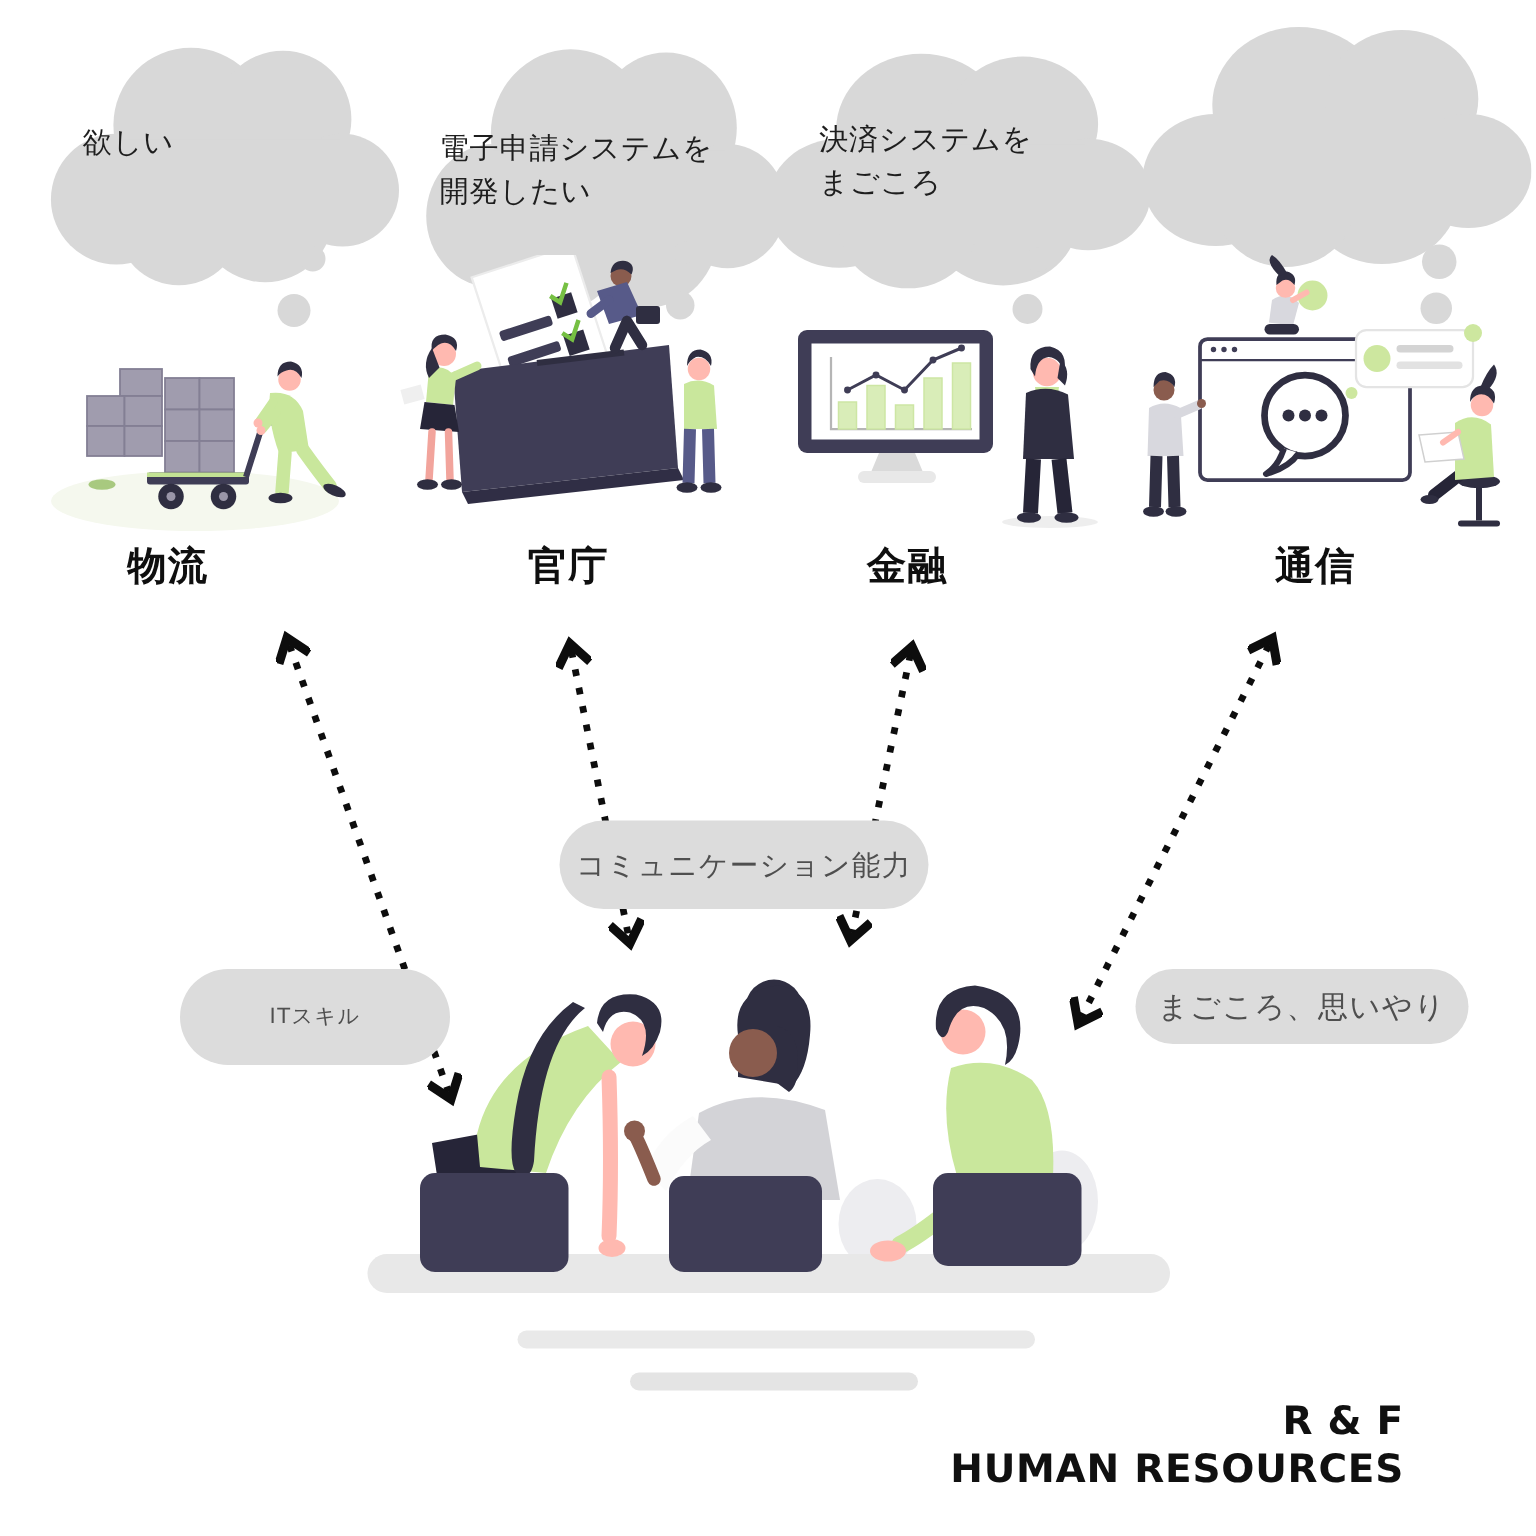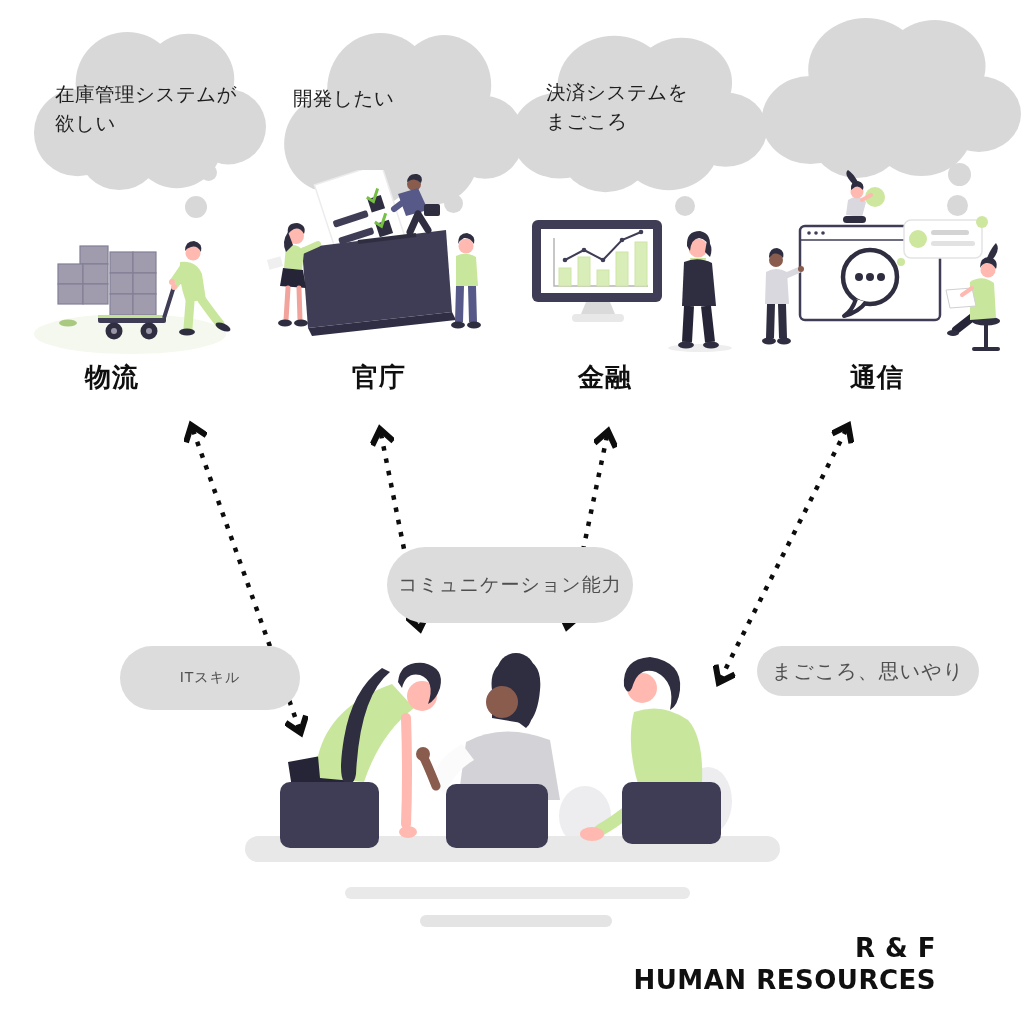--- a/index.html
+++ b/index.html
@@ -77,24 +77,24 @@
   <div class="trail-dot" style="left:200px;top:164px;width:17px;height:17px"></div>
   <div class="trail-dot" style="left:185px;top:196px;width:22px;height:22px"></div>
   <div class="trail-dot" style="left:449px;top:161px;width:15px;height:15px"></div>
   <div class="trail-dot" style="left:444px;top:194px;width:19px;height:19px"></div>
   <div class="trail-dot" style="left:684px;top:165px;width:16px;height:16px"></div>
   <div class="trail-dot" style="left:675px;top:196px;width:20px;height:20px"></div>
   <div class="trail-dot" style="left:948px;top:163px;width:23px;height:23px"></div>
   <div class="trail-dot" style="left:947px;top:195px;width:21px;height:21px"></div>
 
   <div class="cloud-text" style="left:55px;top:80px">
-    <div>在庫管理システムが</div>
       <div>欲しい</div>
   </div>
   <div class="cloud-text" style="left:293px;top:84px">
+    <div>電子申請システムを</div>
       <div>開発したい</div>
   </div>
   <div class="cloud-text" style="left:546px;top:78px">
     <div>決済システムを</div>
       <div>まごころ</div>
   </div>
 
   <svg class="illus" style="left:30px;top:210px" width="235" height="148" viewBox="0 0 235 148">
     <ellipse cx="100" cy="124" rx="96" ry="20" fill="#f5f8ee"></ellipse>
     <ellipse cx="38" cy="113" rx="9" ry="3.5" fill="#a8c97f"></ellipse>
@@ -290,21 +290,21 @@
       <path d="M193 430 L299 728" marker-start="url(#ah)" marker-end="url(#ah)"></path>
       <path d="M381 434 L419 624" marker-start="url(#ah)" marker-end="url(#ah)"></path>
       <path d="M607 436 L568 622" marker-start="url(#ah)" marker-end="url(#ah)"></path>
       <path d="M846 430 L721 678" marker-start="url(#ah)" marker-end="url(#ah)"></path>
     </g>
   </svg>
 
   <div class="pill pill-it" style="left:120px;top:646px;width:180px;height:64px">
     <span>ITスキル</span>
   </div>
-  <div class="pill pill-comm" style="left:387px;top:547px;width:246px;height:76px">
+  <div class="pill pill-comm" style="left:373px;top:547px;width:246px;height:59px">
     <span>コミュニケーション能力</span>
   </div>
   <div class="pill pill-heart" style="left:757px;top:646px;width:222px;height:50px">
     <span>まごころ、思いやり</span>
   </div>
 
   <svg class="team-svg" style="left:240px;top:626px" width="545" height="250" viewBox="0 0 545 250">
     <ellipse cx="345" cy="190" rx="26" ry="30" fill="#ededf0"></ellipse>
     <ellipse cx="468" cy="175" rx="24" ry="34" fill="#ededf0"></ellipse>
     <g>

